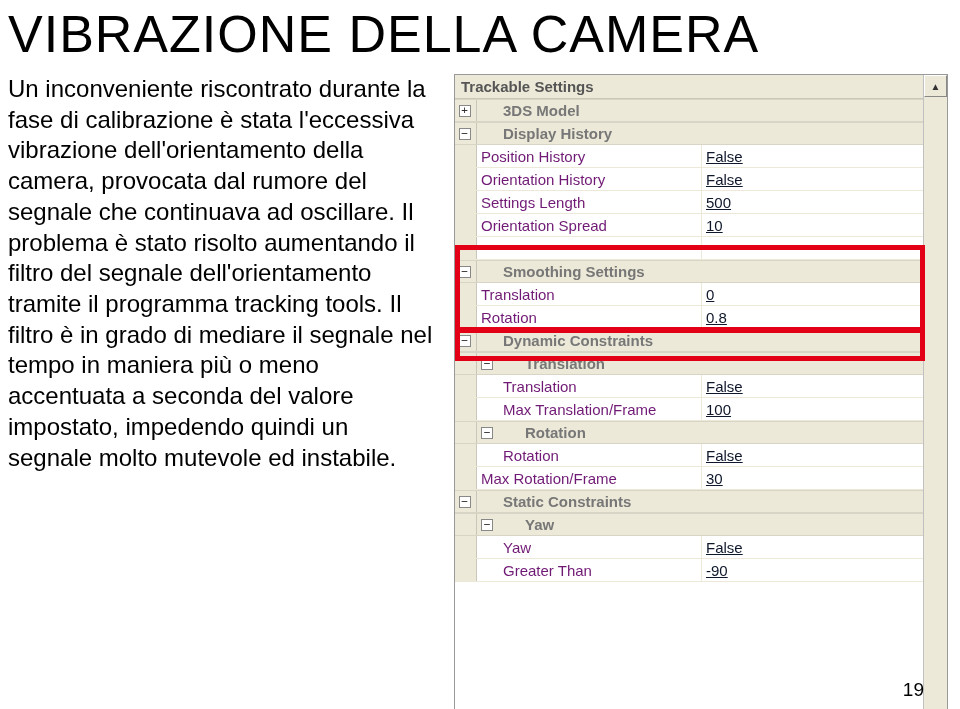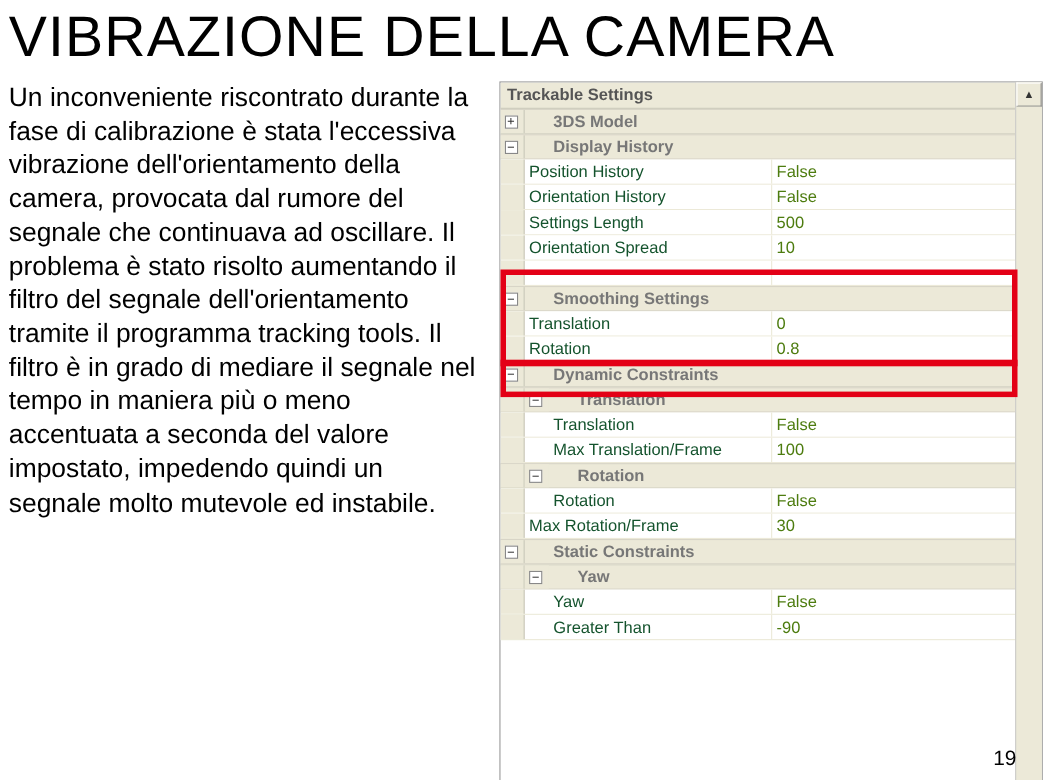--- a/index.html
+++ b/index.html
@@ -118,28 +118,29 @@
     background: #fff;
     border-bottom: 1px solid #ece9d8;
   }
   .prop-row .gutter { }
   .prop-row .name {
     width: 225px;
     border-right: 1px solid #ece9d8;
     display: flex;
     align-items: center;
     padding-left: 4px;
-    color: #14532d;
+    color: #701a75;
   }
   .prop-row .value {
     flex: 1;
     display: flex;
     align-items: center;
     padding-left: 4px;
-    color: #4d7c0f;
+    color: #0f172a;
+    text-decoration: underline;
   }
 
   
   .redbox {
     position: absolute;
     border: 5px solid #e30016;
     pointer-events: none;
   }
   .redbox.r1 { left: 0px; top: 170px; width: 470px; height: 88px; }
   .redbox.r2 { left: 0px; top: 252px; width: 470px; height: 34px; }

